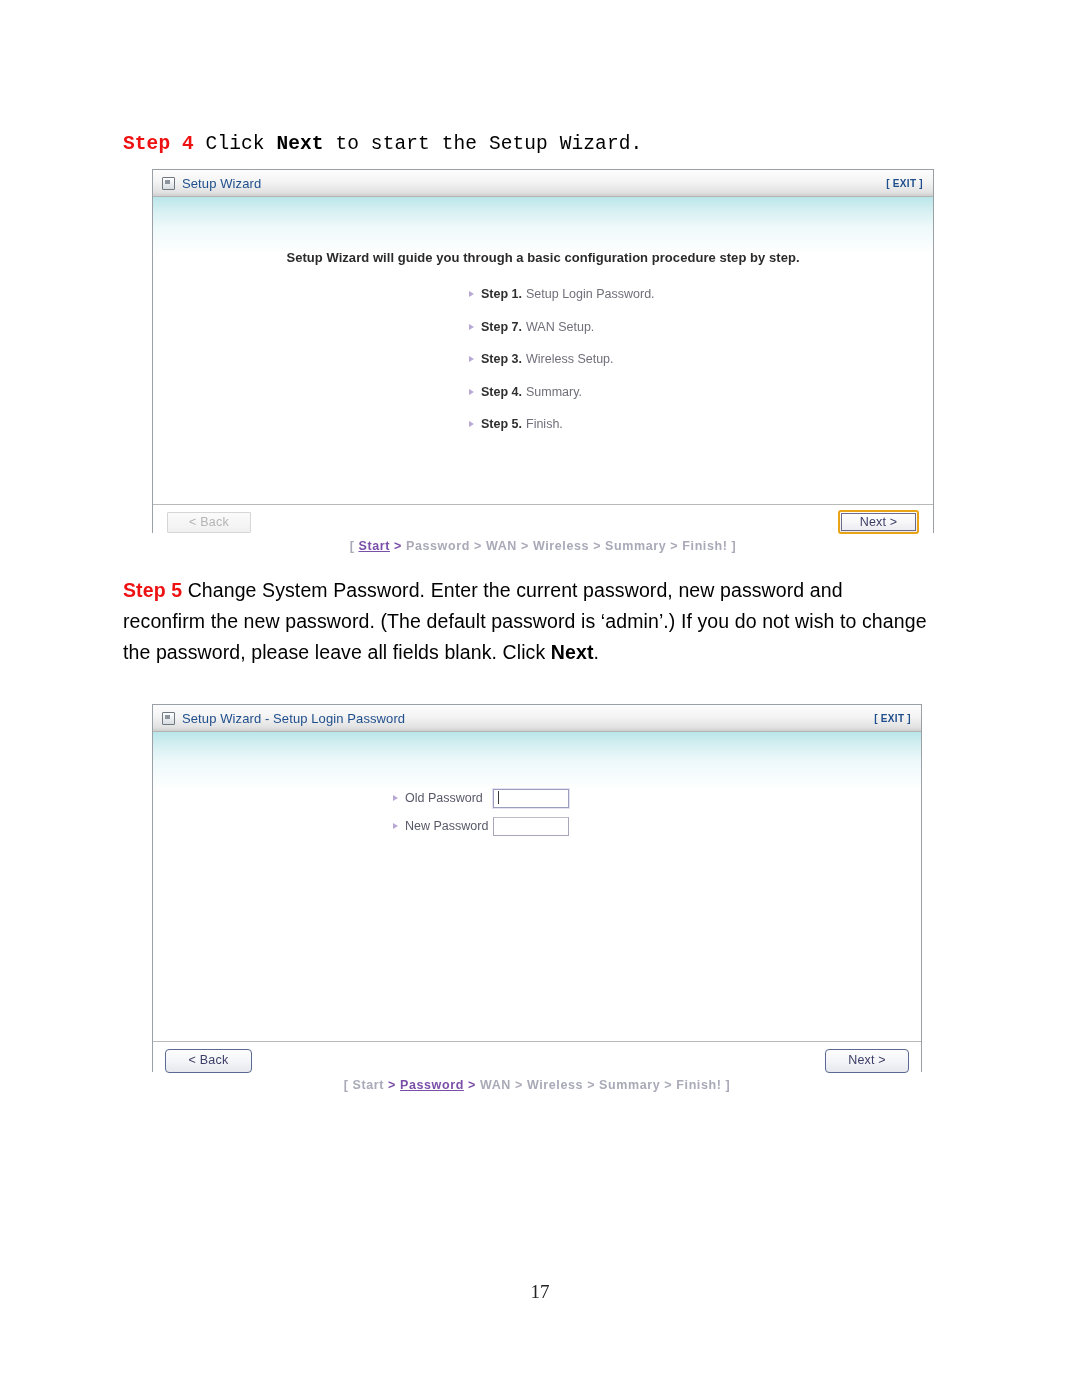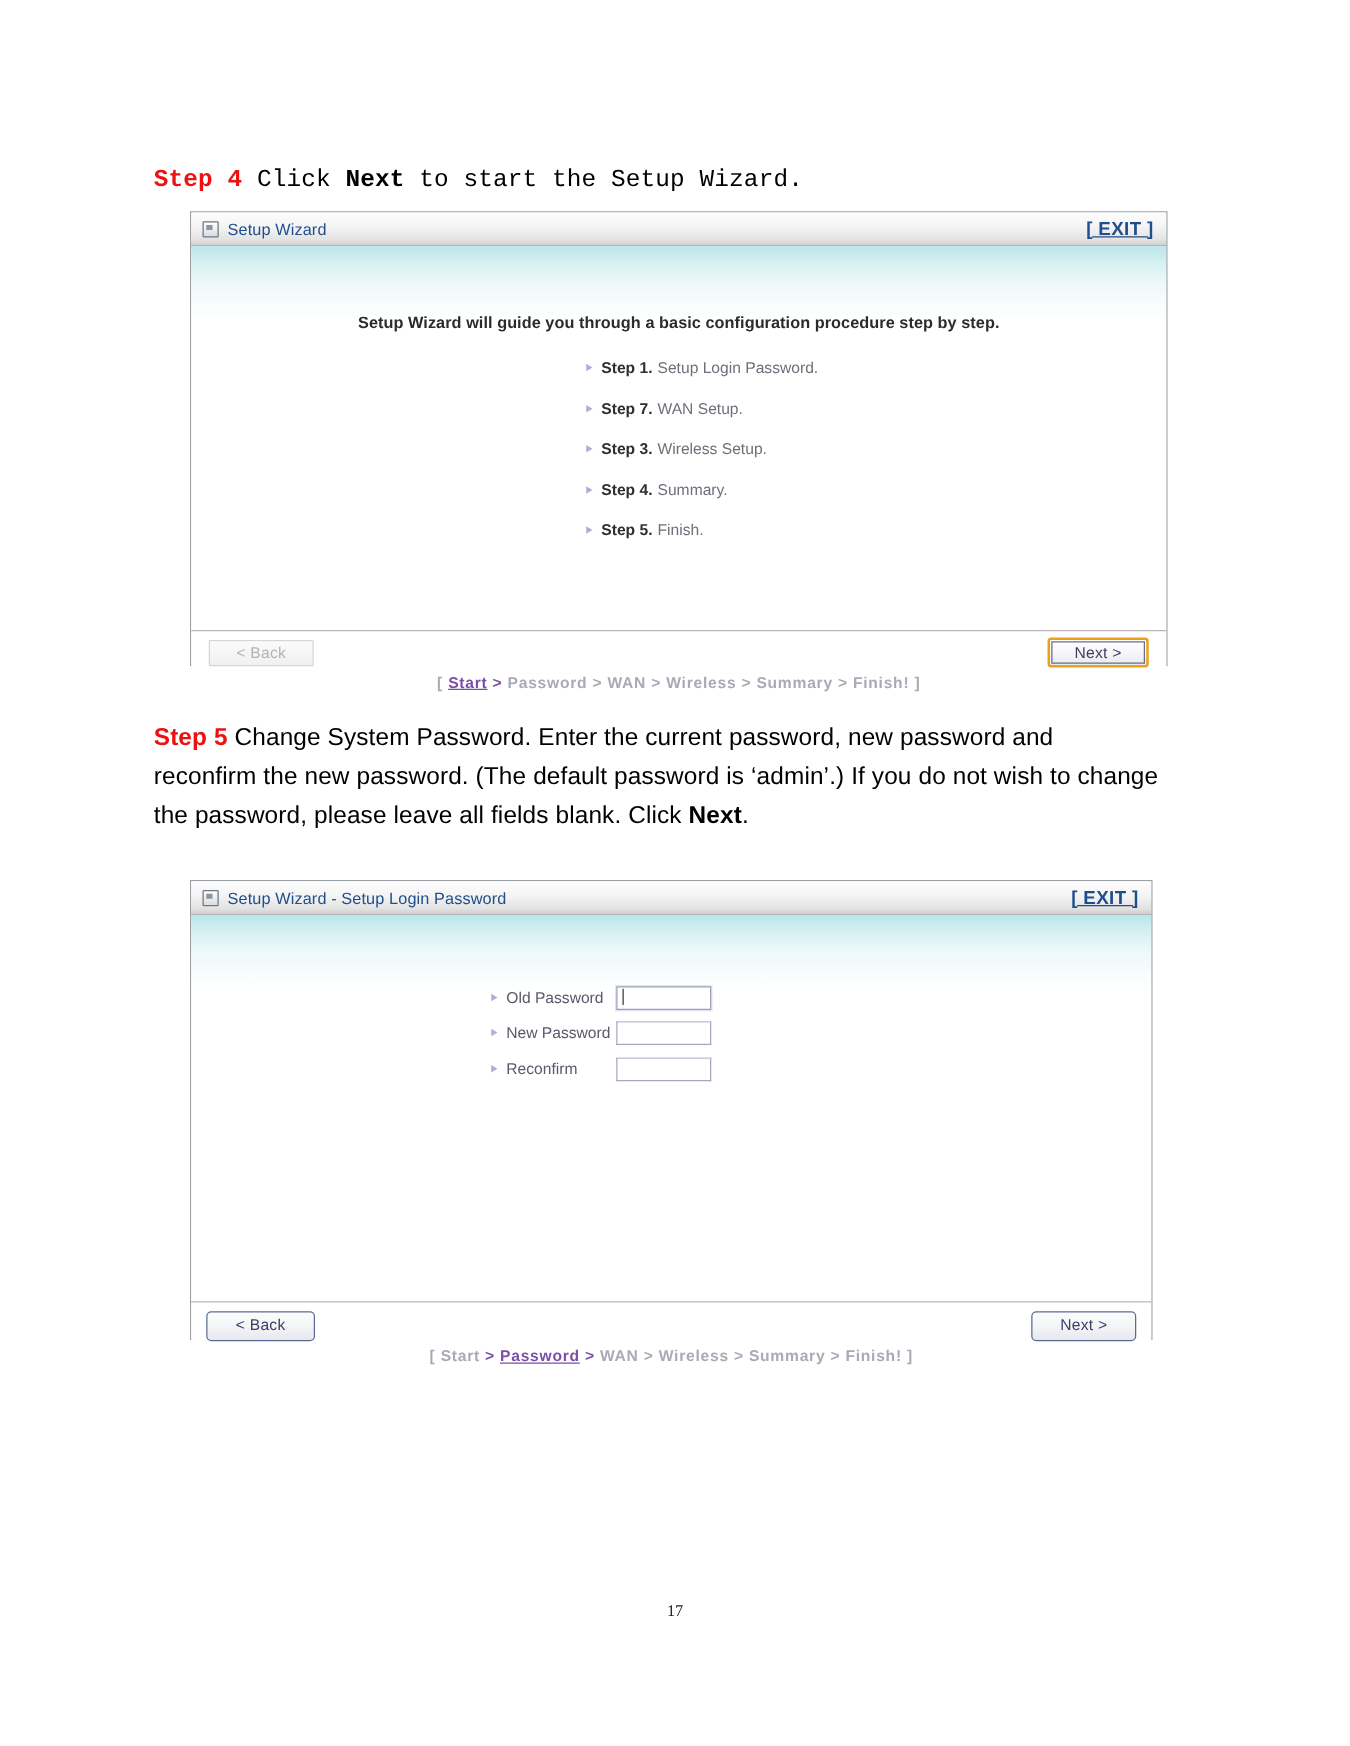--- a/index.html
+++ b/index.html
@@ -93,26 +93,25 @@
   }
   .panel-title {
     font-size: 13px;
     font-weight: normal;
     color: #1f4e8c;
     letter-spacing: 0.1px;
     white-space: nowrap;
   }
   .panel-exit {
     margin-left: auto;
-    font-size: 15px;
+    font-size: 10px;
     font-weight: bold;
     color: #1f4e8c;
     letter-spacing: 0.3px;
     cursor: pointer;
-    text-decoration: underline;
   }
 
   .panel-body {
     position: relative;
     background: linear-gradient(to bottom, #b9e6ea 0px, #d7f0f2 14px, #eef9fa 30px, #ffffff 58px, #ffffff 100%);
     box-sizing: border-box;
   }
   #panel-wizard .panel-body { height: 307px; }
   #panel-password .panel-body { height: 309px; }
 
@@ -305,21 +304,21 @@
   }
 
   
   #page-number {
     position: absolute;
     left: 0;
     right: 0;
     top: 1281px;
     text-align: center;
     font-family: "Liberation Serif", serif;
-    font-size: 13px;
+    font-size: 19px;
     color: #232323;
   }
 </style>
 </head>
 <body>
 
 <div class="step-para" id="step4-para">
   <span class="step-label">Step 4</span><span> Click </span><span class="bold">Next</span><span> to start the Setup Wizard.</span>
 </div>
 
@@ -402,29 +401,20 @@
       <div class="form-row">
         <div class="form-label">
           <span class="bullet-arrow"></span>
           <span>New Password</span>
         </div>
         <span class="input-wrap">
           <input class="form-input" type="text" value="" style="">
         </span>
       </div>
 
-      <div class="form-row">
-        <div class="form-label">
-          <span class="bullet-arrow"></span>
-          <span>Reconfirm</span>
-        </div>
-        <span class="input-wrap">
-          <input class="form-input" type="text" value="" style="">
-        </span>
-      </div>
 
     </div>
   </div>
 
   <div class="panel-footer">
     <div class="btn btn-enabled btn-back-enabled">&lt; Back</div>
     <div class="breadcrumb" id="crumb-password"><span>[ </span><span>Start</span><span class="crumb-sep-active"> &gt; </span><span class="crumb-active">Password</span><span class="crumb-sep-active"> &gt; </span><span>WAN</span><span> &gt; </span><span>Wireless</span><span> &gt; </span><span>Summary</span><span> &gt; </span><span>Finish!</span><span> ]</span></div>
     <div class="btn btn-enabled btn-next-plain">Next &gt;</div>
   </div>
 </div>

